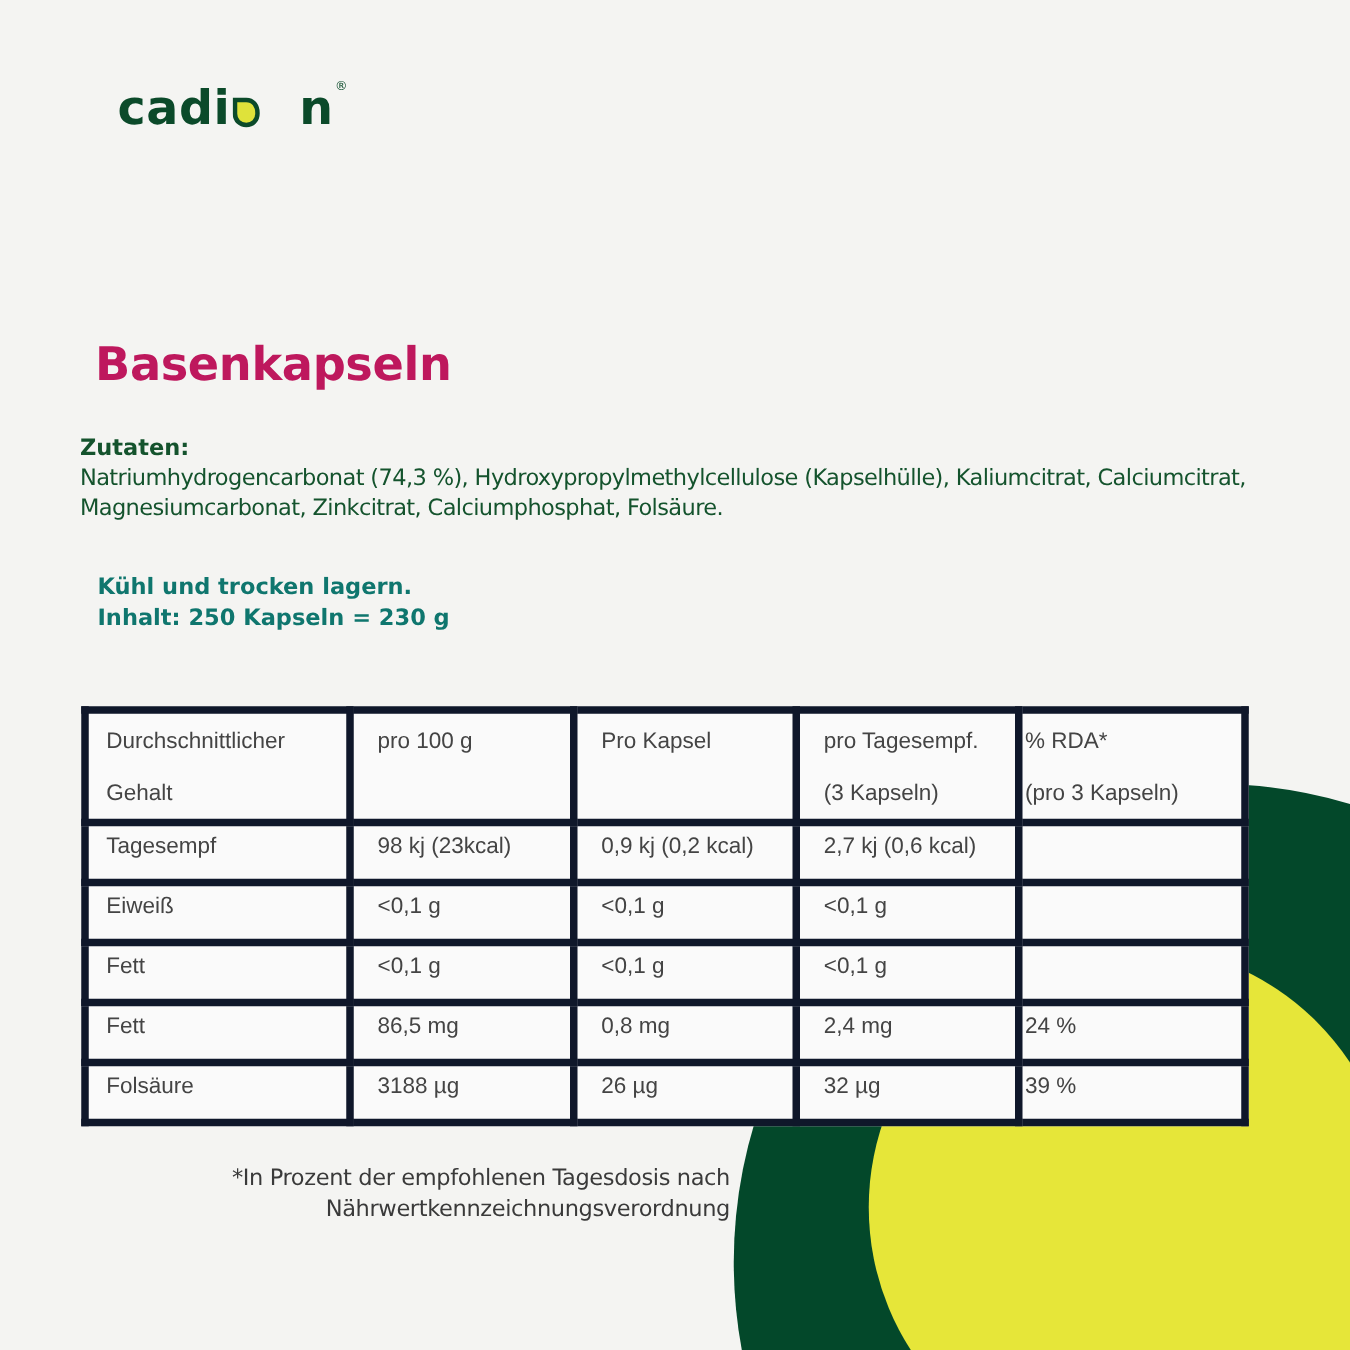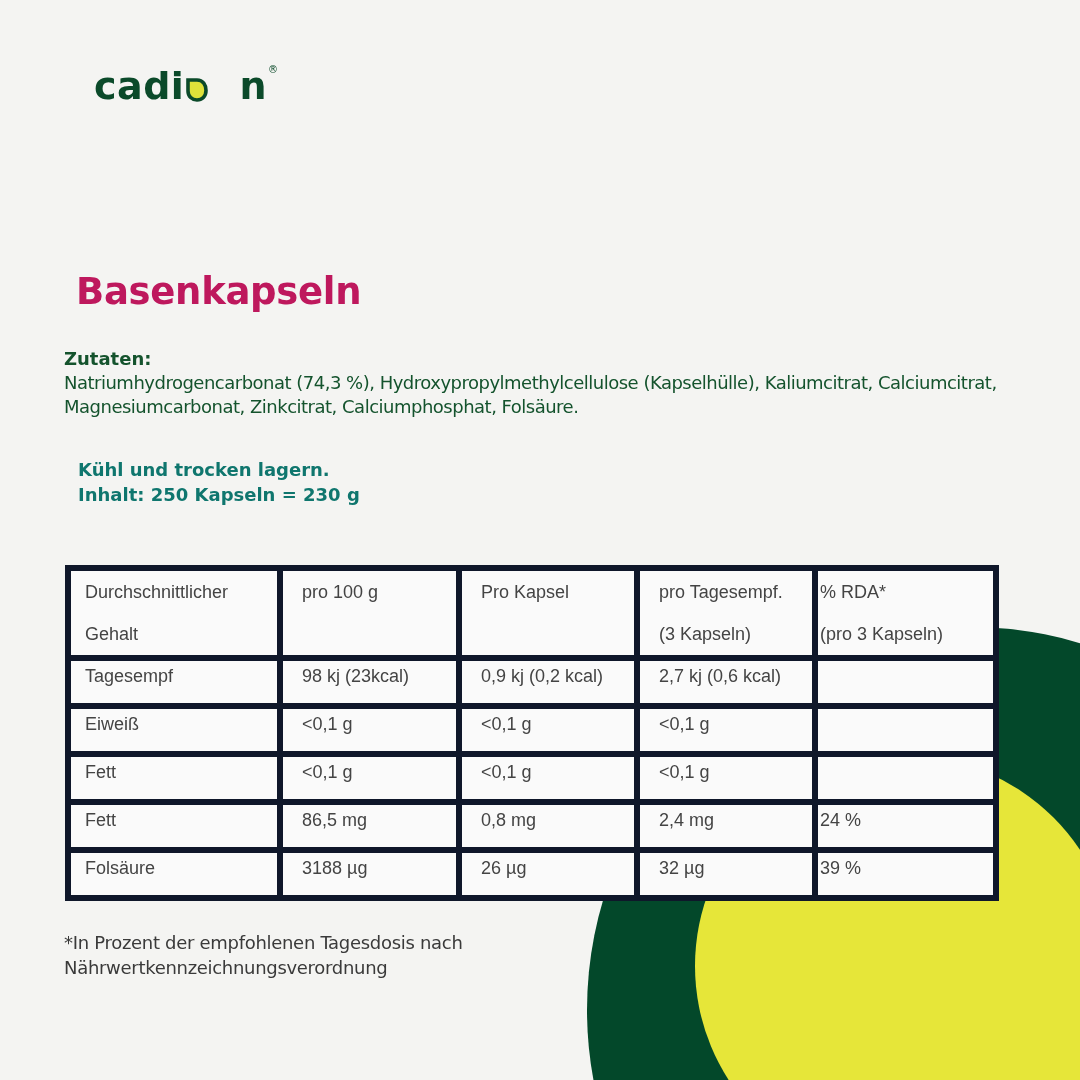--- a/index.html
+++ b/index.html
@@ -37,21 +37,21 @@
     font-weight: normal; padding: 4px 0 0 14px; height: 38px; line-height: 22px;
   }
   table.nutrition th { height: 79px; line-height: 42px; padding-top: 0; }
   table.nutrition th span { display: block; }
   col.c1 { width: 212px; } col.c2 { width: 179px; } col.c3 { width: 178px; } col.c4 { width: 178px; } col.c5 { width: 181px; }
   table.nutrition th.c5, table.nutrition td.c5 { padding-left: 2px; }
   table.nutrition th.c2, table.nutrition td.c2,
   table.nutrition th.c3, table.nutrition td.c3,
   table.nutrition th.c4, table.nutrition td.c4 { padding-left: 19px; }
 
-  .footnote { position: absolute; left: 64px; top: 930px; width: 520px; font-size: 18px; line-height: 25px; color: #3a3a3a; letter-spacing: -0.3px; }
+  .footnote { position: absolute; left: 64px; top: 930px; width: 520px; font-size: 18px; line-height: 25px; color: #3a3a3a; letter-spacing: -0.3px; text-align: right; }
 </style>
 </head>
 <body>
 
 <div class="deco deco-green"></div>
 <div class="deco deco-yellow"></div>
 
 <div class="logo">
   <span class="logo-text">cadi</span>
   <span class="logo-o">

